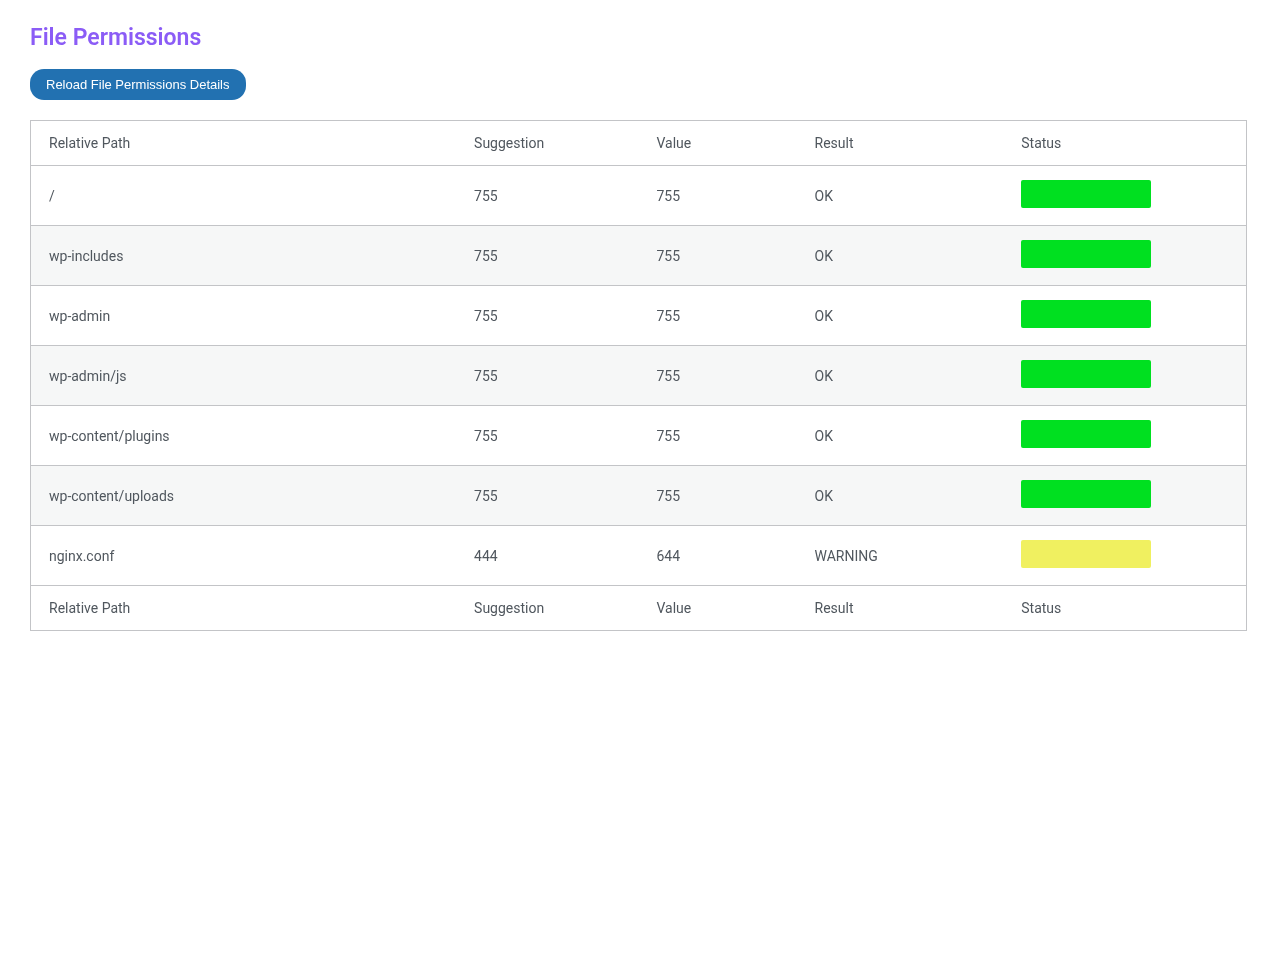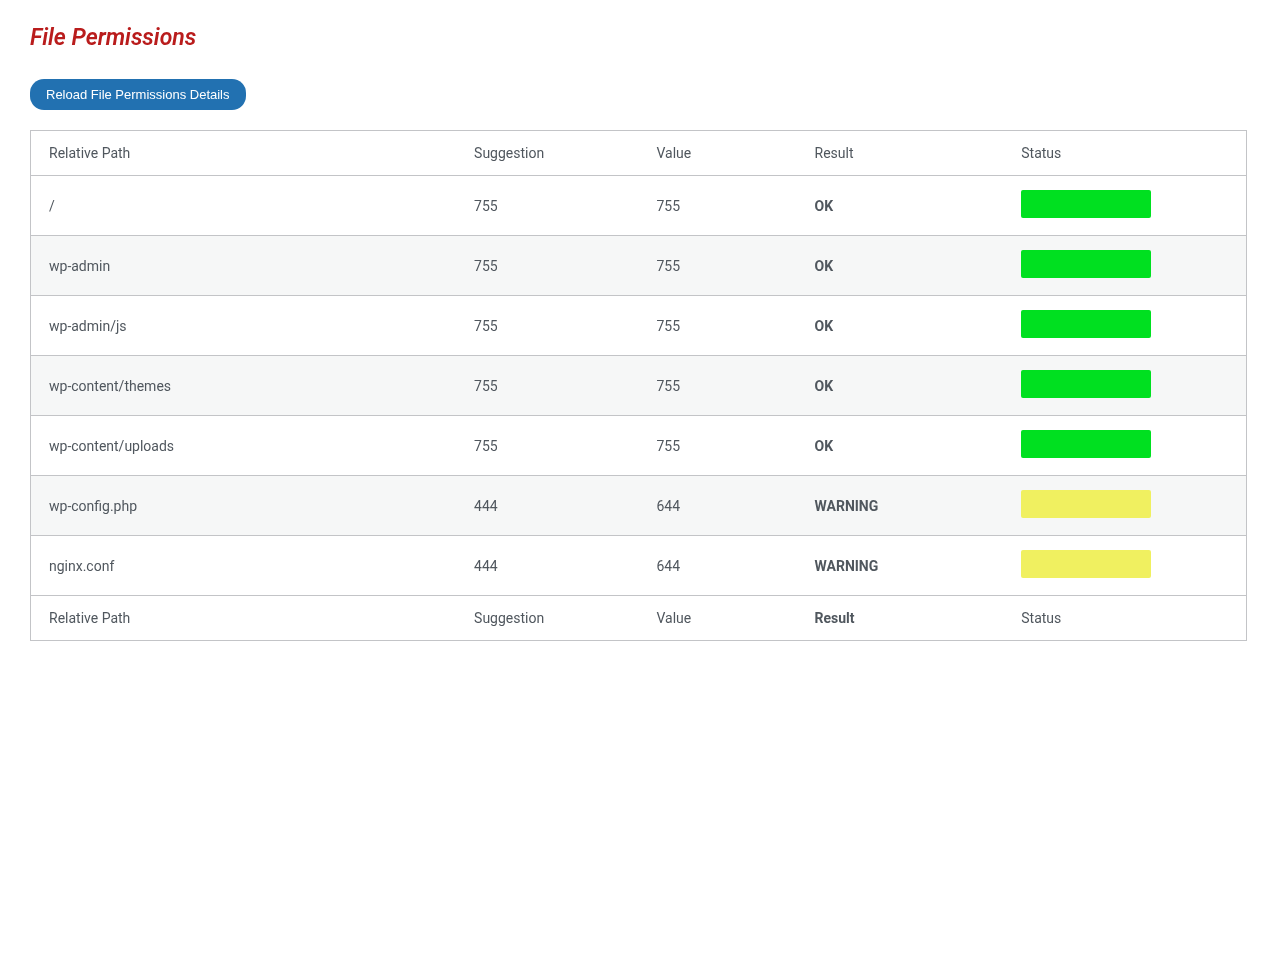--- a/index.html
+++ b/index.html
@@ -11,23 +11,22 @@
     body {
       font-family: -apple-system, BlinkMacSystemFont, "Segoe UI", Roboto, Oxygen, Ubuntu, sans-serif;
       background: #fff;
       color: #333;
       padding: 24px 30px;
     }
 
     .page-title {
       font-size: 23px;
       font-weight: 600;
-      color: #b91c1c;
-      margin-bottom: 28px;
-      font-style: italic;
+      color: #8b5cf6;
+      margin-bottom: 18px;
     }
 
     .reload-btn {
       background-color: #2271b1;
       color: #fff;
       border: none;
       padding: 8px 16px;
       font-size: 13px;
       font-weight: 500;
       border-radius: 14px;
@@ -86,21 +85,21 @@
       background-color: #00e020;
     }
 
     .status-warning {
       background-color: #f0f060;
     }
 
     .col-path { width: 35%; }
     .col-suggestion { width: 15%; }
     .col-value { width: 13%; }
-    .col-result { width: 17%; font-weight: bold; }
+    .col-result { width: 17%; }
     .col-status { width: 20%; }
   </style>
 </head>
 <body>
 
 
 
 <h1 class="page-title">File Permissions</h1>
 
 <button class="reload-btn">Reload File Permissions Details</button>
@@ -118,53 +117,53 @@
   <tbody id="table-body">
 
   <tr>
         <td class="col-path">/</td>
         <td class="col-suggestion">755</td>
         <td class="col-value">755</td>
         <td class="col-result">OK</td>
         <td class="col-status"><span class="status-badge status-ok"></span></td>
       </tr>
       <tr>
+        <td class="col-path">wp-includes</td>
+        <td class="col-suggestion">755</td>
+        <td class="col-value">755</td>
+        <td class="col-result">OK</td>
+        <td class="col-status"><span class="status-badge status-ok"></span></td>
+      </tr>
+      <tr>
         <td class="col-path">wp-admin</td>
         <td class="col-suggestion">755</td>
         <td class="col-value">755</td>
         <td class="col-result">OK</td>
         <td class="col-status"><span class="status-badge status-ok"></span></td>
       </tr>
       <tr>
         <td class="col-path">wp-admin/js</td>
         <td class="col-suggestion">755</td>
         <td class="col-value">755</td>
         <td class="col-result">OK</td>
         <td class="col-status"><span class="status-badge status-ok"></span></td>
       </tr>
       <tr>
-        <td class="col-path">wp-content/themes</td>
+        <td class="col-path">wp-content/plugins</td>
         <td class="col-suggestion">755</td>
         <td class="col-value">755</td>
         <td class="col-result">OK</td>
         <td class="col-status"><span class="status-badge status-ok"></span></td>
       </tr>
       <tr>
         <td class="col-path">wp-content/uploads</td>
         <td class="col-suggestion">755</td>
         <td class="col-value">755</td>
         <td class="col-result">OK</td>
         <td class="col-status"><span class="status-badge status-ok"></span></td>
-      </tr>
-      <tr>
-        <td class="col-path">wp-config.php</td>
-        <td class="col-suggestion">444</td>
-        <td class="col-value">644</td>
-        <td class="col-result">WARNING</td>
-        <td class="col-status"><span class="status-badge status-warning"></span></td>
       </tr>
       <tr>
         <td class="col-path">nginx.conf</td>
         <td class="col-suggestion">444</td>
         <td class="col-value">644</td>
         <td class="col-result">WARNING</td>
         <td class="col-status"><span class="status-badge status-warning"></span></td>
       </tr>
     </tbody>
   <tfoot>

